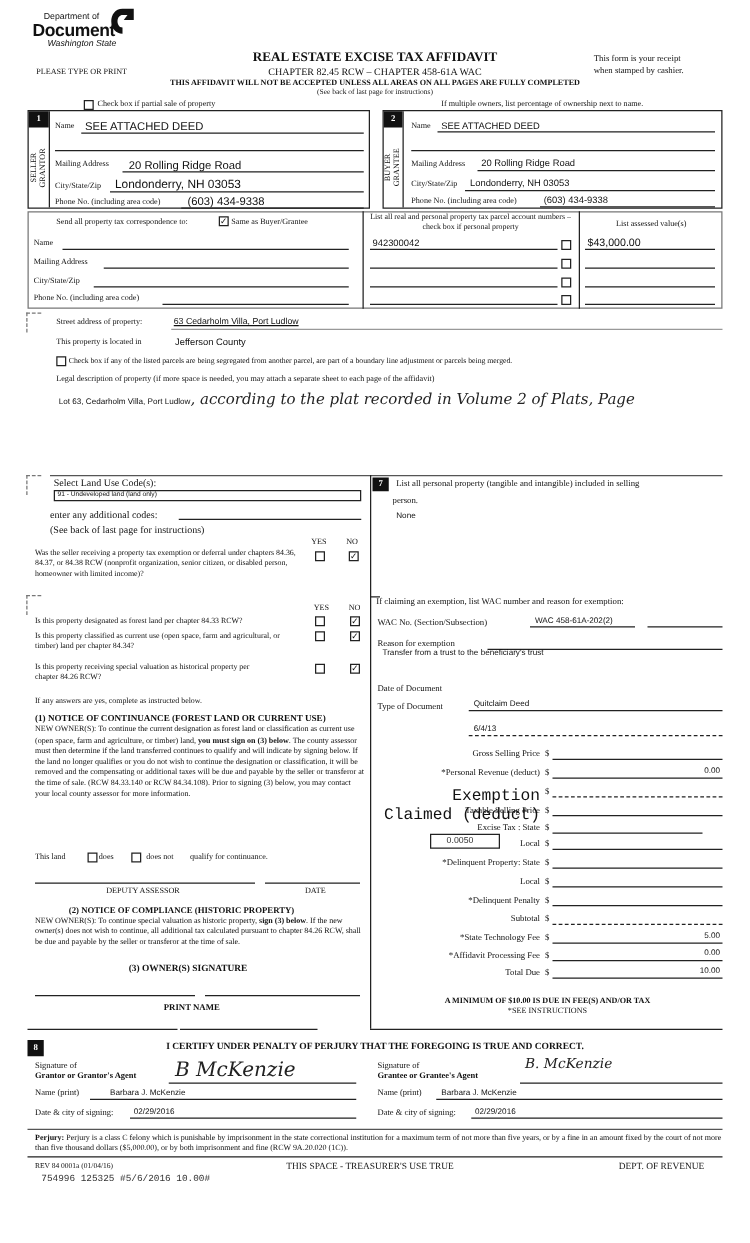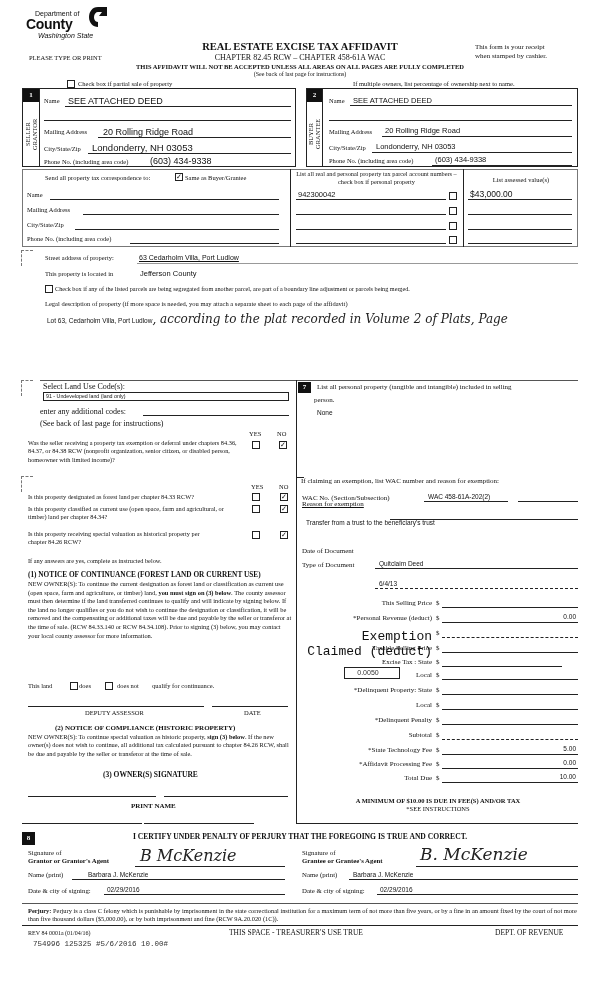--- a/index.html
+++ b/index.html
@@ -18,21 +18,21 @@
   .hand { font-family: "DejaVu Serif", serif; font-style: italic; font-size: 12px; color: #222; }
   .vtext { position: absolute; writing-mode: vertical-rl; transform: rotate(180deg); font-size: 6.5px; text-align: center; line-height: 7px; }
   .lbl { position: absolute; font-size: 6.5px; white-space: nowrap; }
   .right { text-align: right; }
 </style>
 </head>
 <body>
 
 <div class="abs" style="left:24px;top:6px;width:80px;height:36px;">
   <div class="abs sans" style="left:11px;top:4px;font-size:7px;">Department of</div>
-  <div class="abs sans bold" style="left:2px;top:10px;font-size:14px;letter-spacing:-0.3px;">County</div>
+  <div class="abs sans bold" style="left:2px;top:10px;font-size:14px;letter-spacing:-0.3px;">Document</div>
   <div class="abs sans" style="left:14px;top:26px;font-size:7px;font-style:italic;">Washington State</div>
   <svg class="abs" style="left:64px;top:0px;" width="20" height="22" viewBox="0 0 20 22">
     <path d="M10 1 C4 1 1 6 1 11 C1 17 5 21 10 21 L10 16 C7 16 6 13 6 11 C6 8 8 6 10 6 L14 6 L11 10 L19 10 L19 1 Z" fill="#111"></path>
   </svg>
 </div>
 
 <div class="abs bold" style="left:0;width:600px;top:41px;text-align:center;font-size:10.5px;">REAL ESTATE EXCISE TAX AFFIDAVIT</div>
 <div class="abs" style="left:0;width:600px;top:53px;text-align:center;font-size:8px;">CHAPTER 82.45 RCW – CHAPTER 458-61A WAC</div>
 <div class="abs" style="left:29px;top:54px;font-size:6.5px;">PLEASE TYPE OR PRINT</div>
 <div class="abs" style="left:475px;top:43px;font-size:7px;line-height:9px;">
@@ -197,33 +197,33 @@
 <div class="abs" style="left:317px;top:383px;font-size:7px;">List all  personal property (tangible and intangible) included in selling</div>
 <div class="abs" style="left:314px;top:396px;font-size:7px;">person.</div>
 <div class="abs fill" style="left:317px;top:409px;font-size:6.5px;">None</div>
 
 <div class="line" style="left:296px;top:477px;width:8px;"></div>
 <div class="abs" style="left:301px;top:477px;font-size:7px;">If claiming an exemption, list WAC number and reason for exemption:</div>
 <div class="abs" style="left:302px;top:494px;font-size:7px;">WAC No. (Section/Subsection)</div>
 <div class="abs fill" style="left:428px;top:493px;font-size:6.5px;">WAC 458-61A-202(2)</div>
 <div class="line" style="left:424px;top:501px;width:84px;"></div>
 <div class="line" style="left:518px;top:501px;width:60px;"></div>
-<div class="abs" style="left:302px;top:500px;font-size:7px;text-decoration:underline;">Reason for exemption</div>
+<div class="abs" style="left:302px;top:511px;font-size:7px;">Reason for exemption</div>
 <div class="line" style="left:390px;top:519px;width:188px;"></div>
 <div class="abs fill" style="left:306px;top:519px;font-size:6.5px;">Transfer from a trust to the beneficiary's trust</div>
 
 <div class="abs" style="left:302px;top:561px;font-size:7px;">Type of Document</div>
 <div class="abs fill" style="left:379px;top:560px;font-size:6.5px;">Quitclaim Deed</div>
 <div class="line" style="left:375px;top:568px;width:203px;"></div>
 <div class="abs" style="left:302px;top:547px;font-size:7px;">Date of Document</div>
 <div class="abs fill" style="left:379px;top:580px;font-size:6.5px;">6/4/13</div>
 <div class="line" style="left:375px;top:588px;width:203px;border-bottom-style:dashed;"></div>
 
 <div>
-  <div class="abs right" style="left:300px;width:132px;top:599px;font-size:7px;">This Selling Price</div>
+  <div class="abs right" style="left:300px;width:132px;top:599px;font-size:7px;">Gross Selling Price</div>
   <div class="abs" style="left:436px;top:599px;font-size:7px;">$</div>
   <div class="line" style="left:442px;top:607px;width:136px;"></div>
 
   <div class="abs right" style="left:300px;width:132px;top:614px;font-size:7px;">*Personal Revenue (deduct)</div>
   <div class="abs" style="left:436px;top:614px;font-size:7px;">$</div>
   <div class="line" style="left:442px;top:622px;width:136px;"></div>
   <div class="abs fill right" style="left:480px;width:96px;top:613px;font-size:6.5px;">0.00</div>
 
   <div class="abs right" style="left:300px;width:132px;top:629px;font-size:13px;font-family:Liberation Mono, monospace;">Exemption Claimed (deduct)</div>
   <div class="abs" style="left:436px;top:629px;font-size:7px;">$</div>
@@ -292,21 +292,21 @@
 <div class="abs fill" style="left:88px;top:871px;font-size:6.5px;">Barbara J. McKenzie</div>
 <div class="line" style="left:72px;top:879px;width:213px;"></div>
 <div class="abs" style="left:28px;top:887px;font-size:6.8px;">Date &amp; city of signing:</div>
 <div class="abs fill" style="left:107px;top:886px;font-size:6.5px;">02/29/2016</div>
 <div class="line" style="left:104px;top:894px;width:181px;"></div>
 
 <div class="abs" style="left:302px;top:849px;font-size:6.8px;line-height:8px;">
   <div>Signature of</div>
   <div class="bold">Grantee or Grantee's Agent</div>
 </div>
-<div class="abs hand" style="left:420px;top:844px;font-size:17px;">B. McKenzie</div>
+<div class="abs hand" style="left:420px;top:844px;font-size:11px;">B. McKenzie</div>
 <div class="line" style="left:416px;top:866px;width:162px;"></div>
 <div class="abs" style="left:302px;top:871px;font-size:6.8px;">Name (print)</div>
 <div class="abs fill" style="left:353px;top:871px;font-size:6.5px;">Barbara J. McKenzie</div>
 <div class="line" style="left:349px;top:879px;width:229px;"></div>
 <div class="abs" style="left:302px;top:887px;font-size:6.8px;">Date &amp; city of signing:</div>
 <div class="abs fill" style="left:380px;top:886px;font-size:6.5px;">02/29/2016</div>
 <div class="line" style="left:377px;top:894px;width:201px;"></div>
 
 <div class="line" style="left:22px;top:903px;width:556px;border-color:#555;"></div>
 

